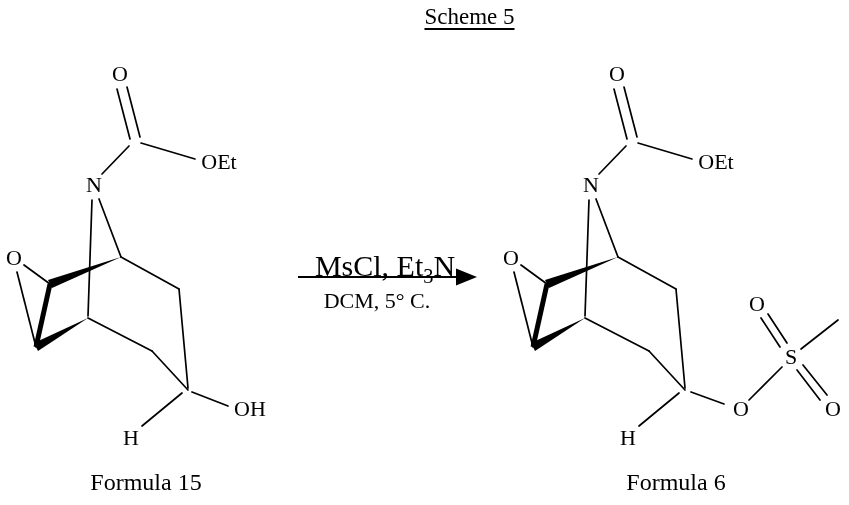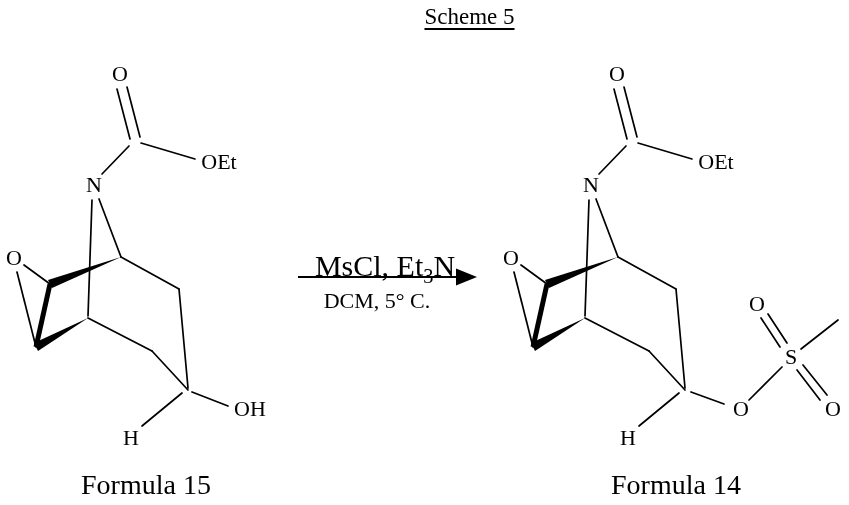--- a/index.html
+++ b/index.html
@@ -36,21 +36,21 @@
     text-align: center;
     font-size: 22px;
     white-space: nowrap;
   }
   sub.rsub { font-size: 0.68em; line-height: 0; }
   .formula-label {
     position: absolute;
     top: 469px;
     width: 180px;
     text-align: center;
-    font-size: 28px;
+    font-size: 24px;
   }
   .formula-label.l15 { left: 56px; }
   .formula-label.l14 { left: 586px; }
   svg.scheme { position: absolute; left: 0; top: 0; }
   svg.scheme text {
     font-family: "Liberation Serif", serif;
     font-size: 22px;
     fill: #000;
   }
   .bond { stroke: #000; stroke-width: 1.7; stroke-linecap: round; }
@@ -66,21 +66,21 @@
 
   <div class="scheme-title">
     <span class="u">Scheme 5</span>
   </div>
 
   <div class="cond-line1"><span>MsCl, Et</span><sub class="rsub">3</sub><span>N</span></div>
 
   <div class="cond-line2">DCM, 5° C.</div>
 
   <div class="formula-label l15">Formula 15</div>
-  <div class="formula-label l14">Formula 14</div>
+  <div class="formula-label l14">Formula 6</div>
 
   <svg class="scheme" width="849" height="505" viewBox="0 0 849 505">
 
     <g>
 
       <line class="bond" x1="117" y1="89" x2="130" y2="139"></line>
       <line class="bond" x1="127" y1="87" x2="140" y2="137"></line>
 
       <line class="bond" x1="141" y1="143" x2="195" y2="159"></line>
 

